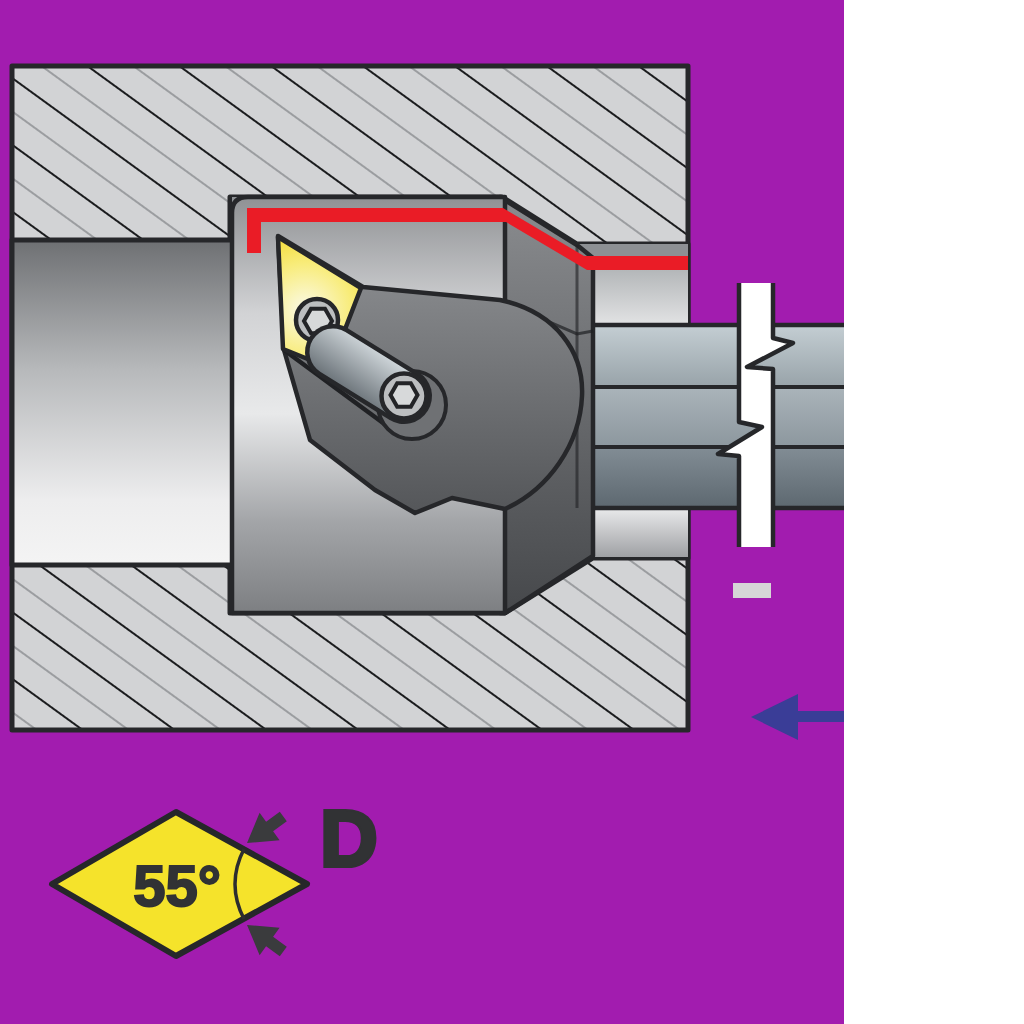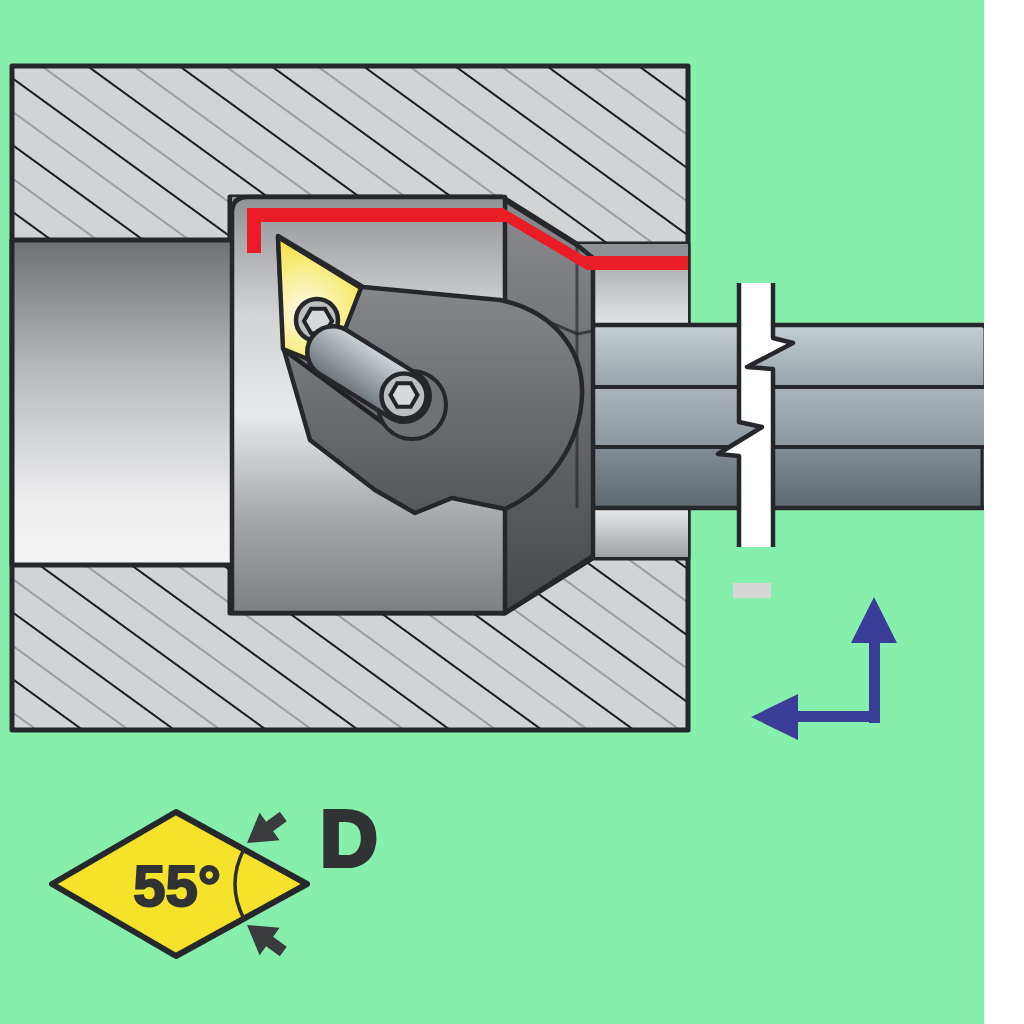--- a/index.html
+++ b/index.html
@@ -1,16 +1,16 @@
 <!DOCTYPE html>
 <html><head>
 <meta charset="utf-8">
 <style>
   html,body{margin:0;padding:0;background:#ffffff;}
-  .stage{position:relative;width:984px;height:1024px;background:#86efac;overflow:hidden;}
+  .stage{position:relative;width:844px;height:1024px;background:#a21caf;overflow:hidden;}
   svg{display:block;}
   .outline{stroke:#26272a;stroke-linejoin:round;}
   .lbl{font-family:"Liberation Sans","DejaVu Sans",sans-serif;font-weight:bold;fill:#313234;}
 </style>
 </head>
 <body>
 
 <div class="stage">
 <svg width="1024" height="1024" viewBox="0 0 1024 1024">
   <defs>

